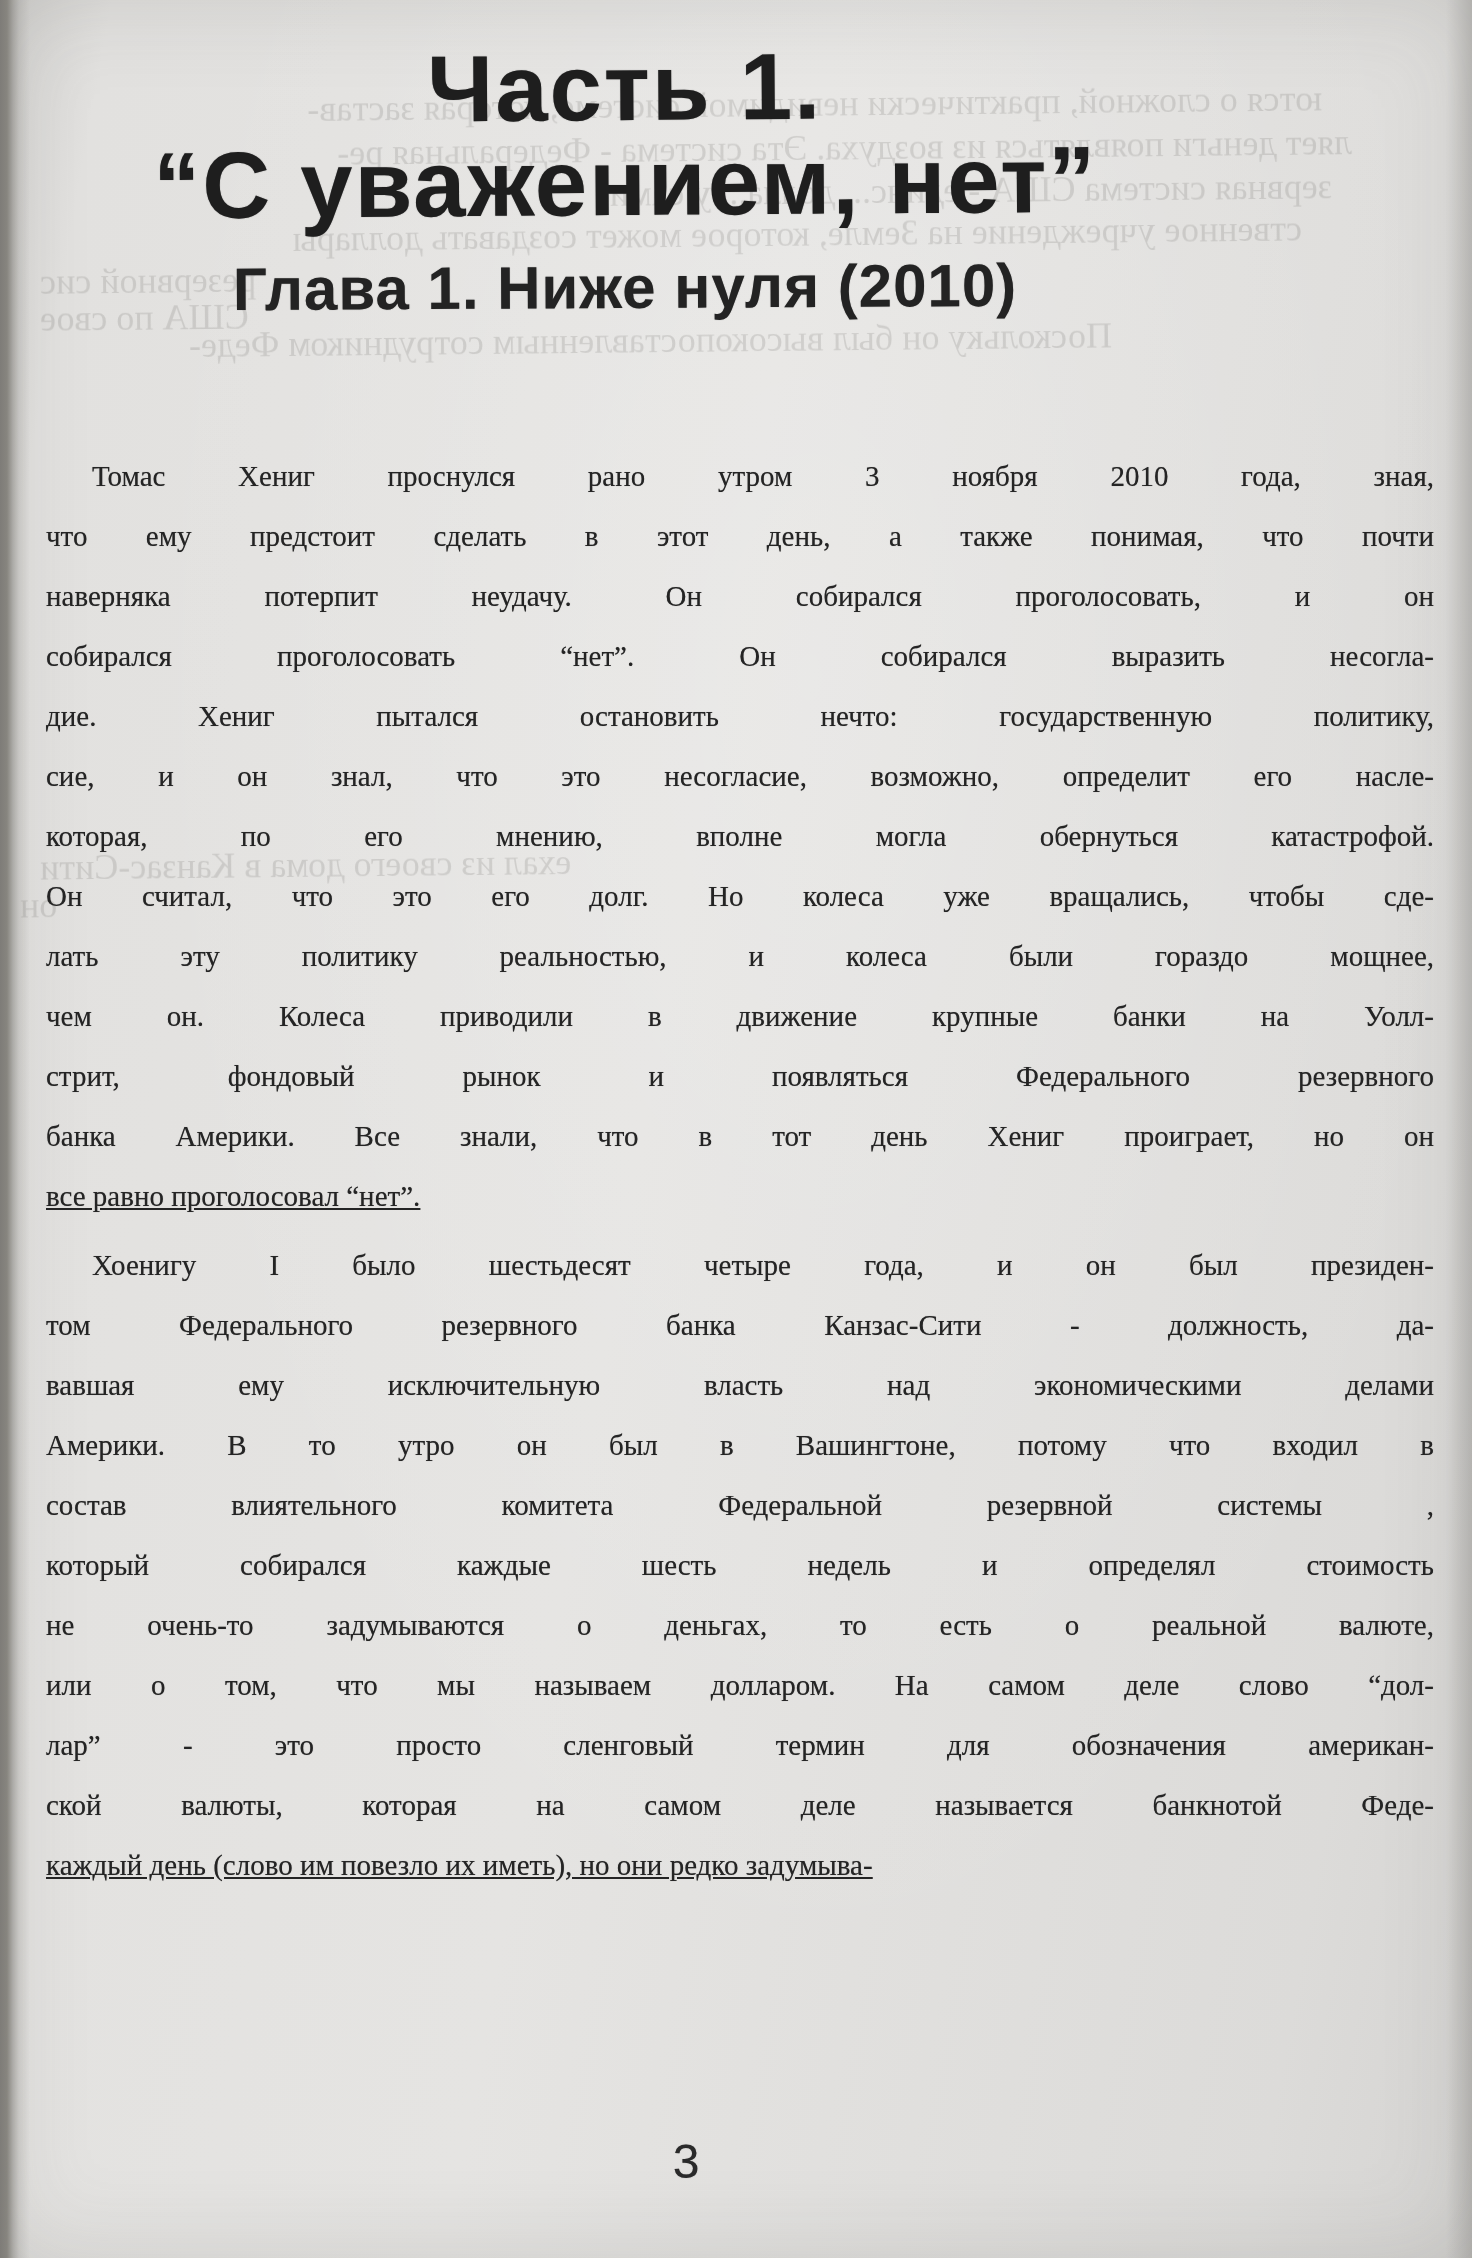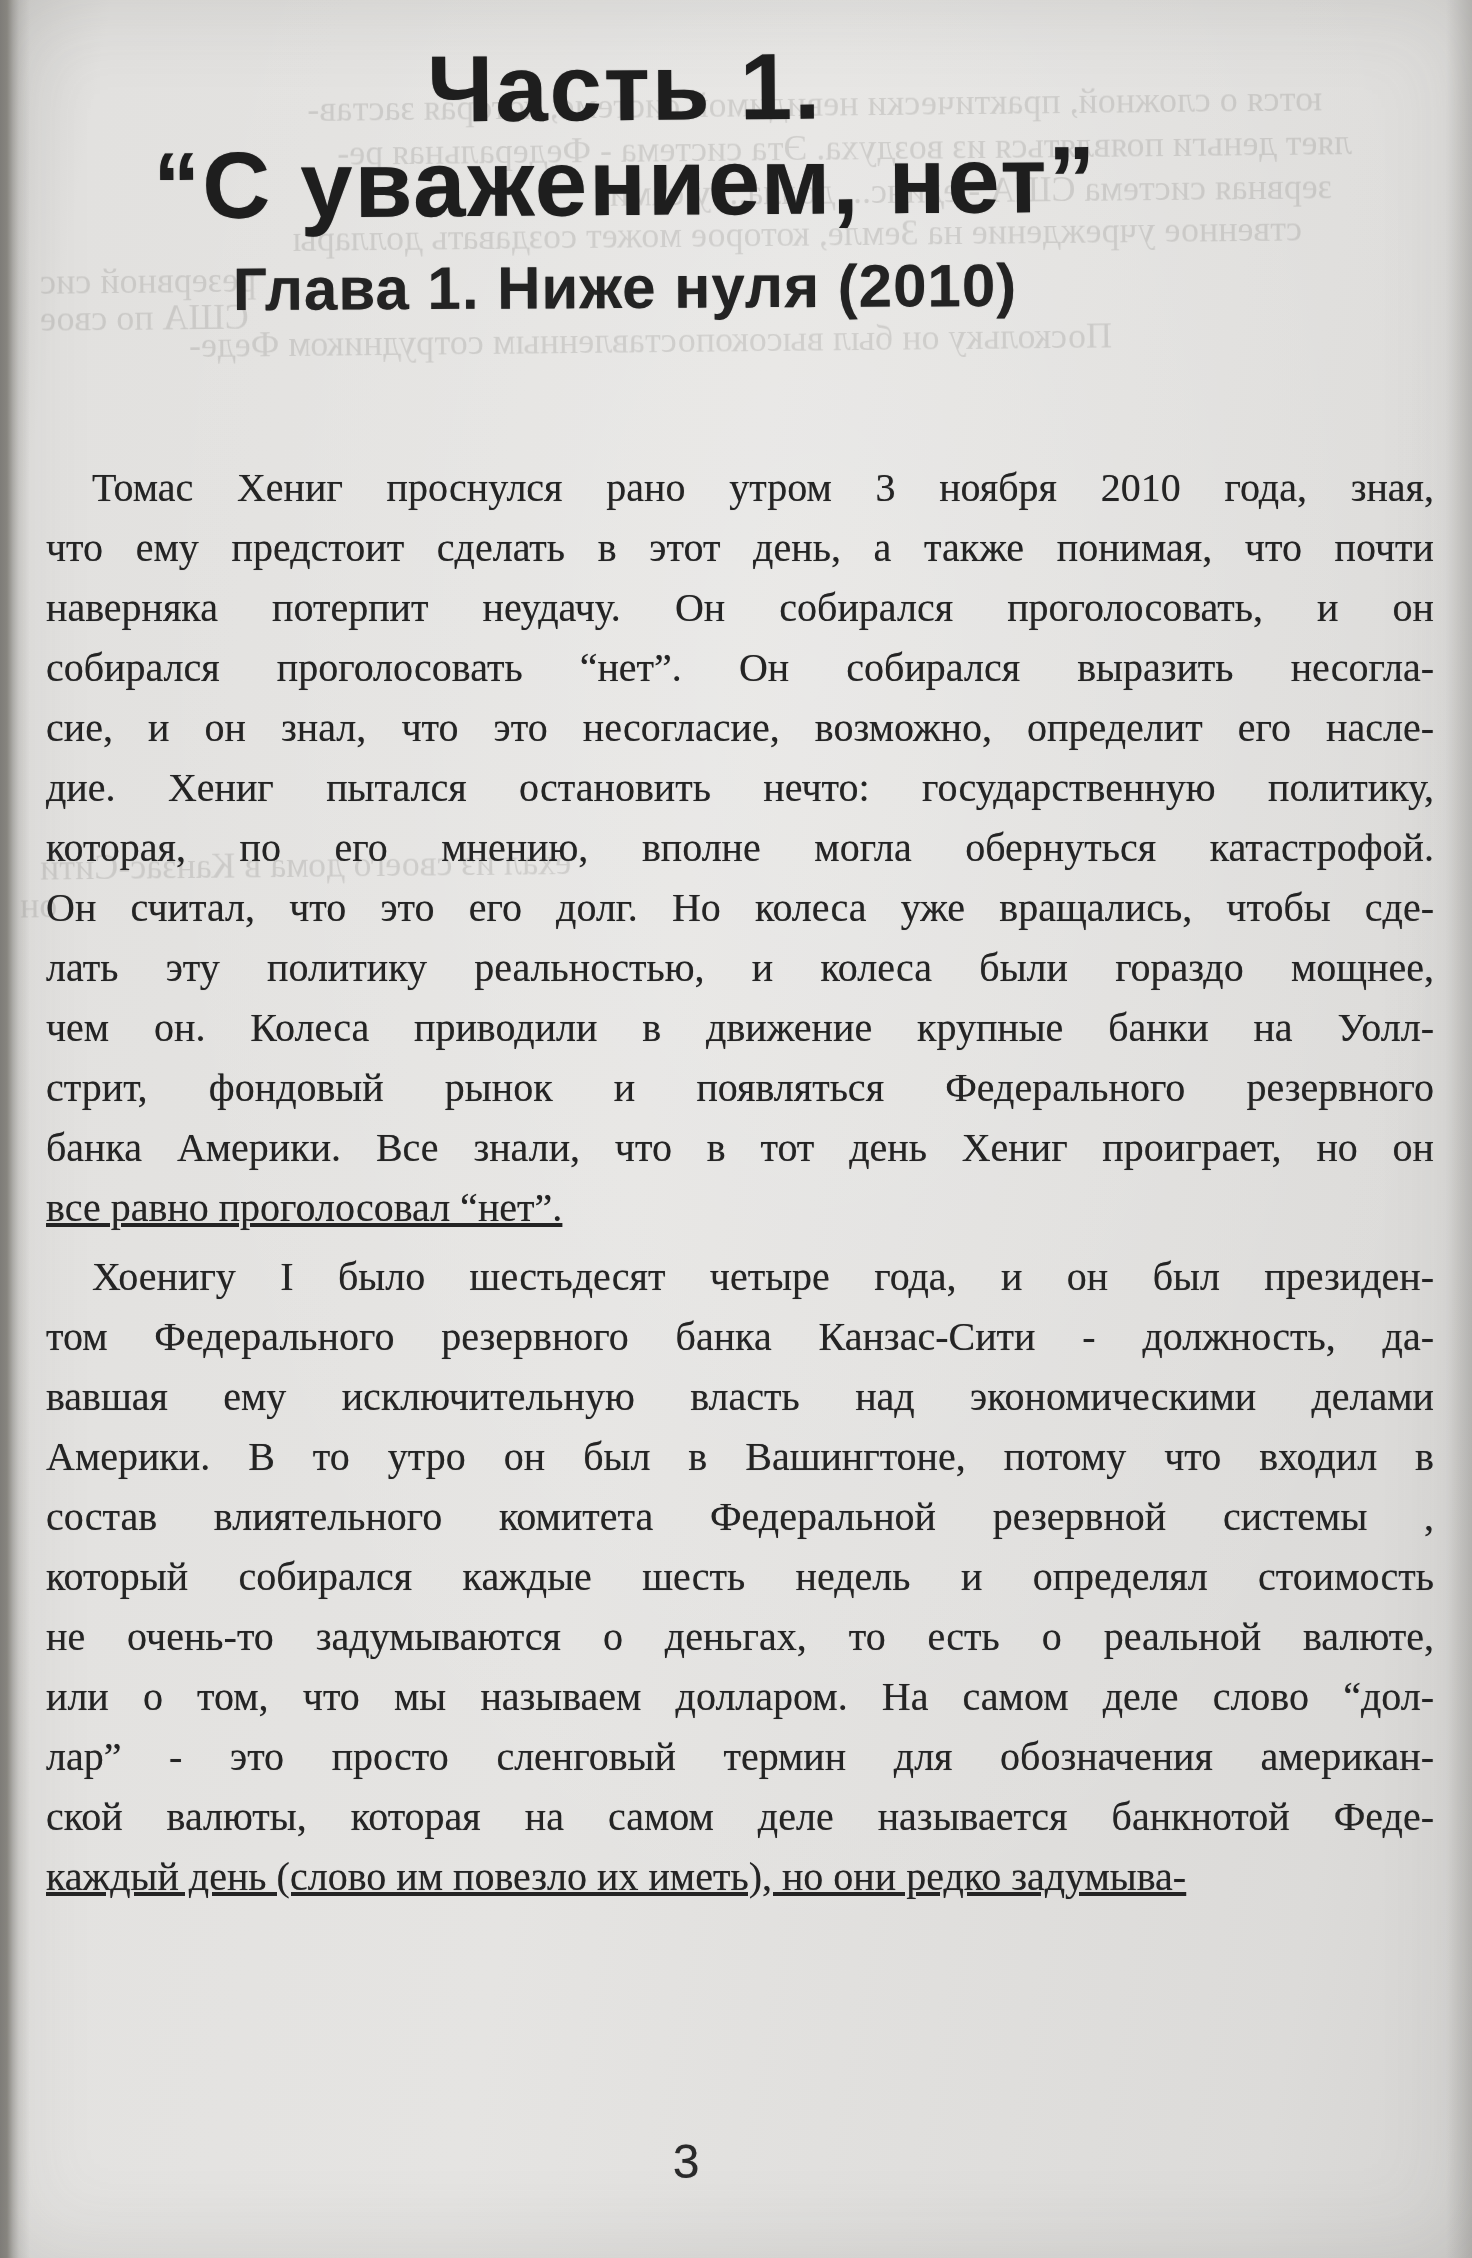--- a/index.html
+++ b/index.html
@@ -60,23 +60,22 @@
     width:1250px; margin:26px 0 0 0;
     font-family:"Liberation Sans", sans-serif; font-weight:700;
     font-size:60px; line-height:64px; letter-spacing:1px;
     color:#232323; text-align:center;
     transform:rotate(-0.3deg);
     text-shadow:0 0 1px rgba(30,30,30,0.45);
   }
 
   .bodytext {
     position:absolute; left:46px; right:38px; top:446px;
-    font-size:40px; line-height:60px; color:#242424;
+    font-size:29px; line-height:60px; color:#242424;
     text-shadow:0 0 0.7px rgba(35,35,35,0.55);
-    margin-top:12px;
   }
   .line { text-align:justify; text-align-last:justify; }
   .line.indent { text-indent:46px; }
   .line.para-end { text-align-last:left;text-decoration:underline; }
   .line.gap { margin-top:9px; }
 
   .pnum {
     position:absolute; top:2134px; left:606px; width:160px;
     text-align:center; font-size:48px; line-height:56px;
     font-family:"Liberation Sans", sans-serif;
@@ -107,22 +106,22 @@
       <span>“С уважением, нет”</span>
     </h1>
 
     <h2 class="h2">Глава 1. Ниже нуля (2010)</h2>
 
     <div class="bodytext">
       <div class="line indent">Томас Хениг проснулся рано утром 3 ноября 2010 года, зная,</div>
       <div class="line">что ему предстоит сделать в этот день, а также понимая, что почти</div>
       <div class="line">наверняка потерпит неудачу. Он собирался проголосовать, и он</div>
       <div class="line">собирался проголосовать “нет”. Он собирался выразить несогла-</div>
+      <div class="line">дие. Хениг пытался остановить нечто: государственную политику,</div>
       <div class="line">сие, и он знал, что это несогласие, возможно, определит его насле-</div>
-      <div class="line">дие. Хениг пытался остановить нечто: государственную политику,</div>
       <div class="line">которая, по его мнению, вполне могла обернуться катастрофой.</div>
       <div class="line">Он считал, что это его долг. Но колеса уже вращались, чтобы сде-</div>
       <div class="line">лать эту политику реальностью, и колеса были гораздо мощнее,</div>
       <div class="line">чем он. Колеса приводили в движение крупные банки на Уолл-</div>
       <div class="line">стрит, фондовый рынок и появляться Федерального резервного</div>
       <div class="line">банка Америки. Все знали, что в тот день Хениг проиграет, но он</div>
       <div class="line para-end">все равно проголосовал “нет”.</div>
       <div class="line indent gap">Хоенигу I было шестьдесят четыре года, и он был президен-</div>
       <div class="line">том Федерального резервного банка Канзас-Сити - должность, да-</div>
       <div class="line">вавшая ему исключительную власть над экономическими делами</div>

